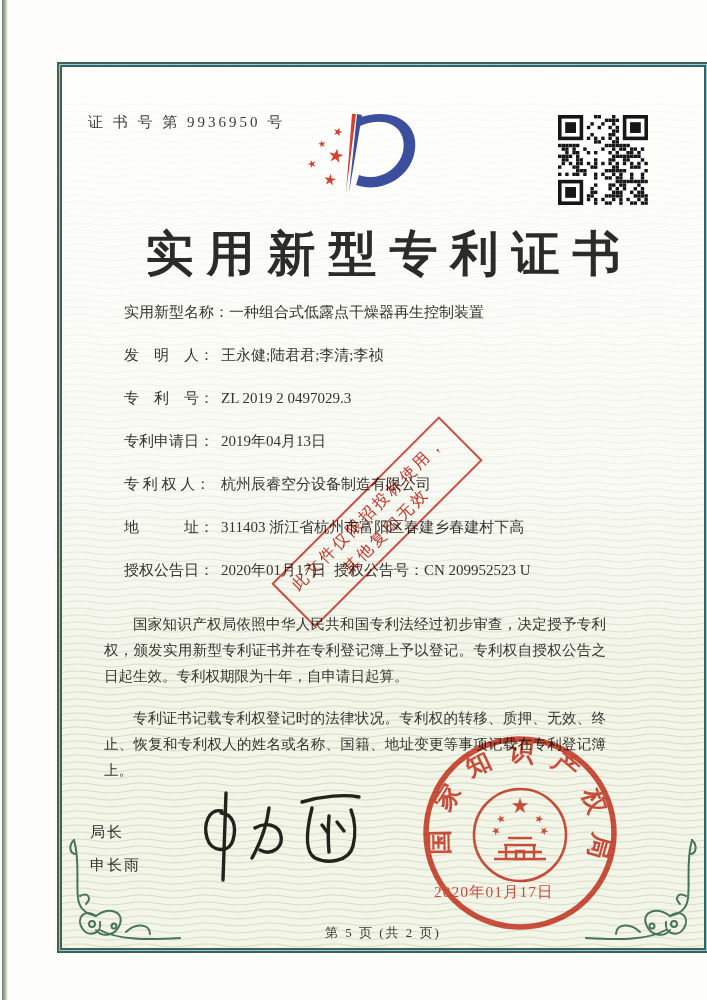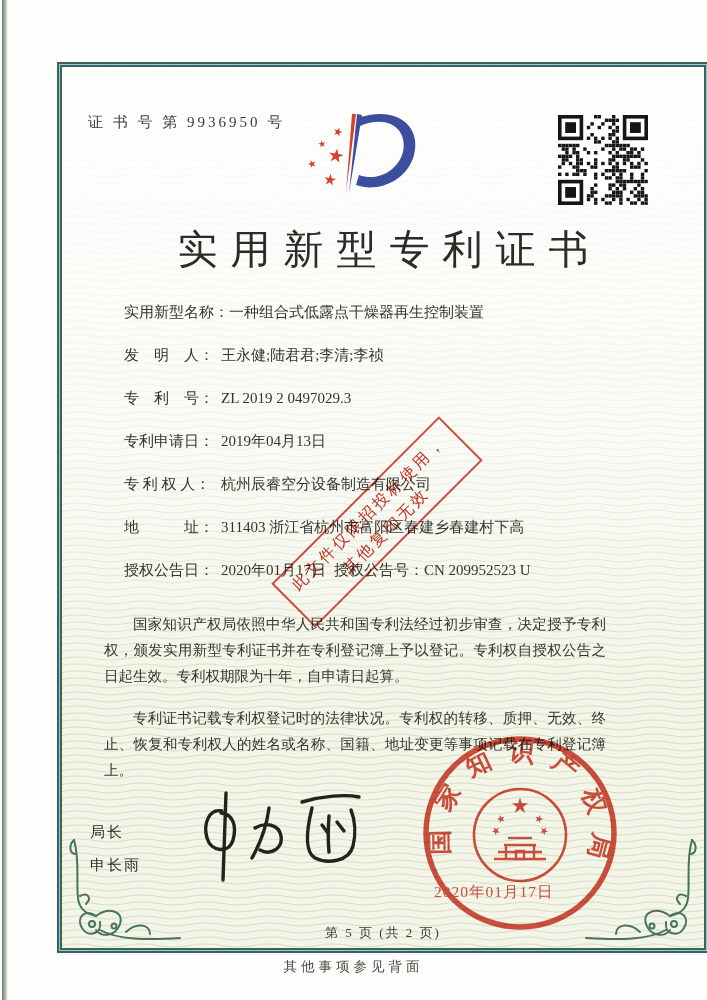--- a/index.html
+++ b/index.html
@@ -19,22 +19,22 @@
   }
   .waves { position:absolute; left:0; top:0; width:100%; height:100%; }
   .cert-number {
     position:absolute; left:26px; top:46px; font-size:15px; letter-spacing:3px;
     color:#3c3c36; z-index:1;
   }
   .logo { position:absolute; left:238px; top:38px; width:135px; height:96px; z-index:1; }
   .qr { position:absolute; left:496px; top:48px; width:90px; height:90px; z-index:1; background:#fff; }
   .title {
     position:absolute; left:0; top:155px; width:100%; text-align:center;
-    font-size:40px; letter-spacing:13px; text-indent:13px; color:#2b2b27;
-    font-weight:400; z-index:1;
+    font-size:48px; letter-spacing:13px; text-indent:13px; color:#2b2b27;
+    font-weight:700; z-index:1;
   }
   .fields { position:absolute; left:26px; top:236px; width:545px; font-size:15px; color:#34342e; z-index:1; }
   .frow { position:relative; height:43px; white-space:nowrap; }
   .flabel { display:inline-block; min-width:97px;margin-left:36px; }
   .pair2 { position:absolute; left:246px; top:0; }
   .paras {
     position:absolute; left:26px; top:528px; width:534px; font-size:14.5px;
     line-height:26px; color:#34342e; text-align:justify; z-index:1;
   }
   .paras p { margin:16px; text-indent:2em; }
@@ -427,14 +427,13 @@
         <path d="M30,78 C18,70 10,80 16,90 C22,100 36,96 34,84"></path>
         <path d="M30,78 C44,68 58,74 54,86 C50,98 36,100 30,92"></path>
         <path d="M34,92 C52,102 80,102 114,100"></path>
         <path d="M60,94 C70,84 84,86 84,96"></path>
         <circle cx="26" cy="86" r="3"></circle>
         <circle cx="48" cy="88" r="2.5"></circle>
       </g>
     </svg>
   </div>
 
-  <div class="back-note">其他事项参见背面</div>
 </div>
 
 </body></html>

